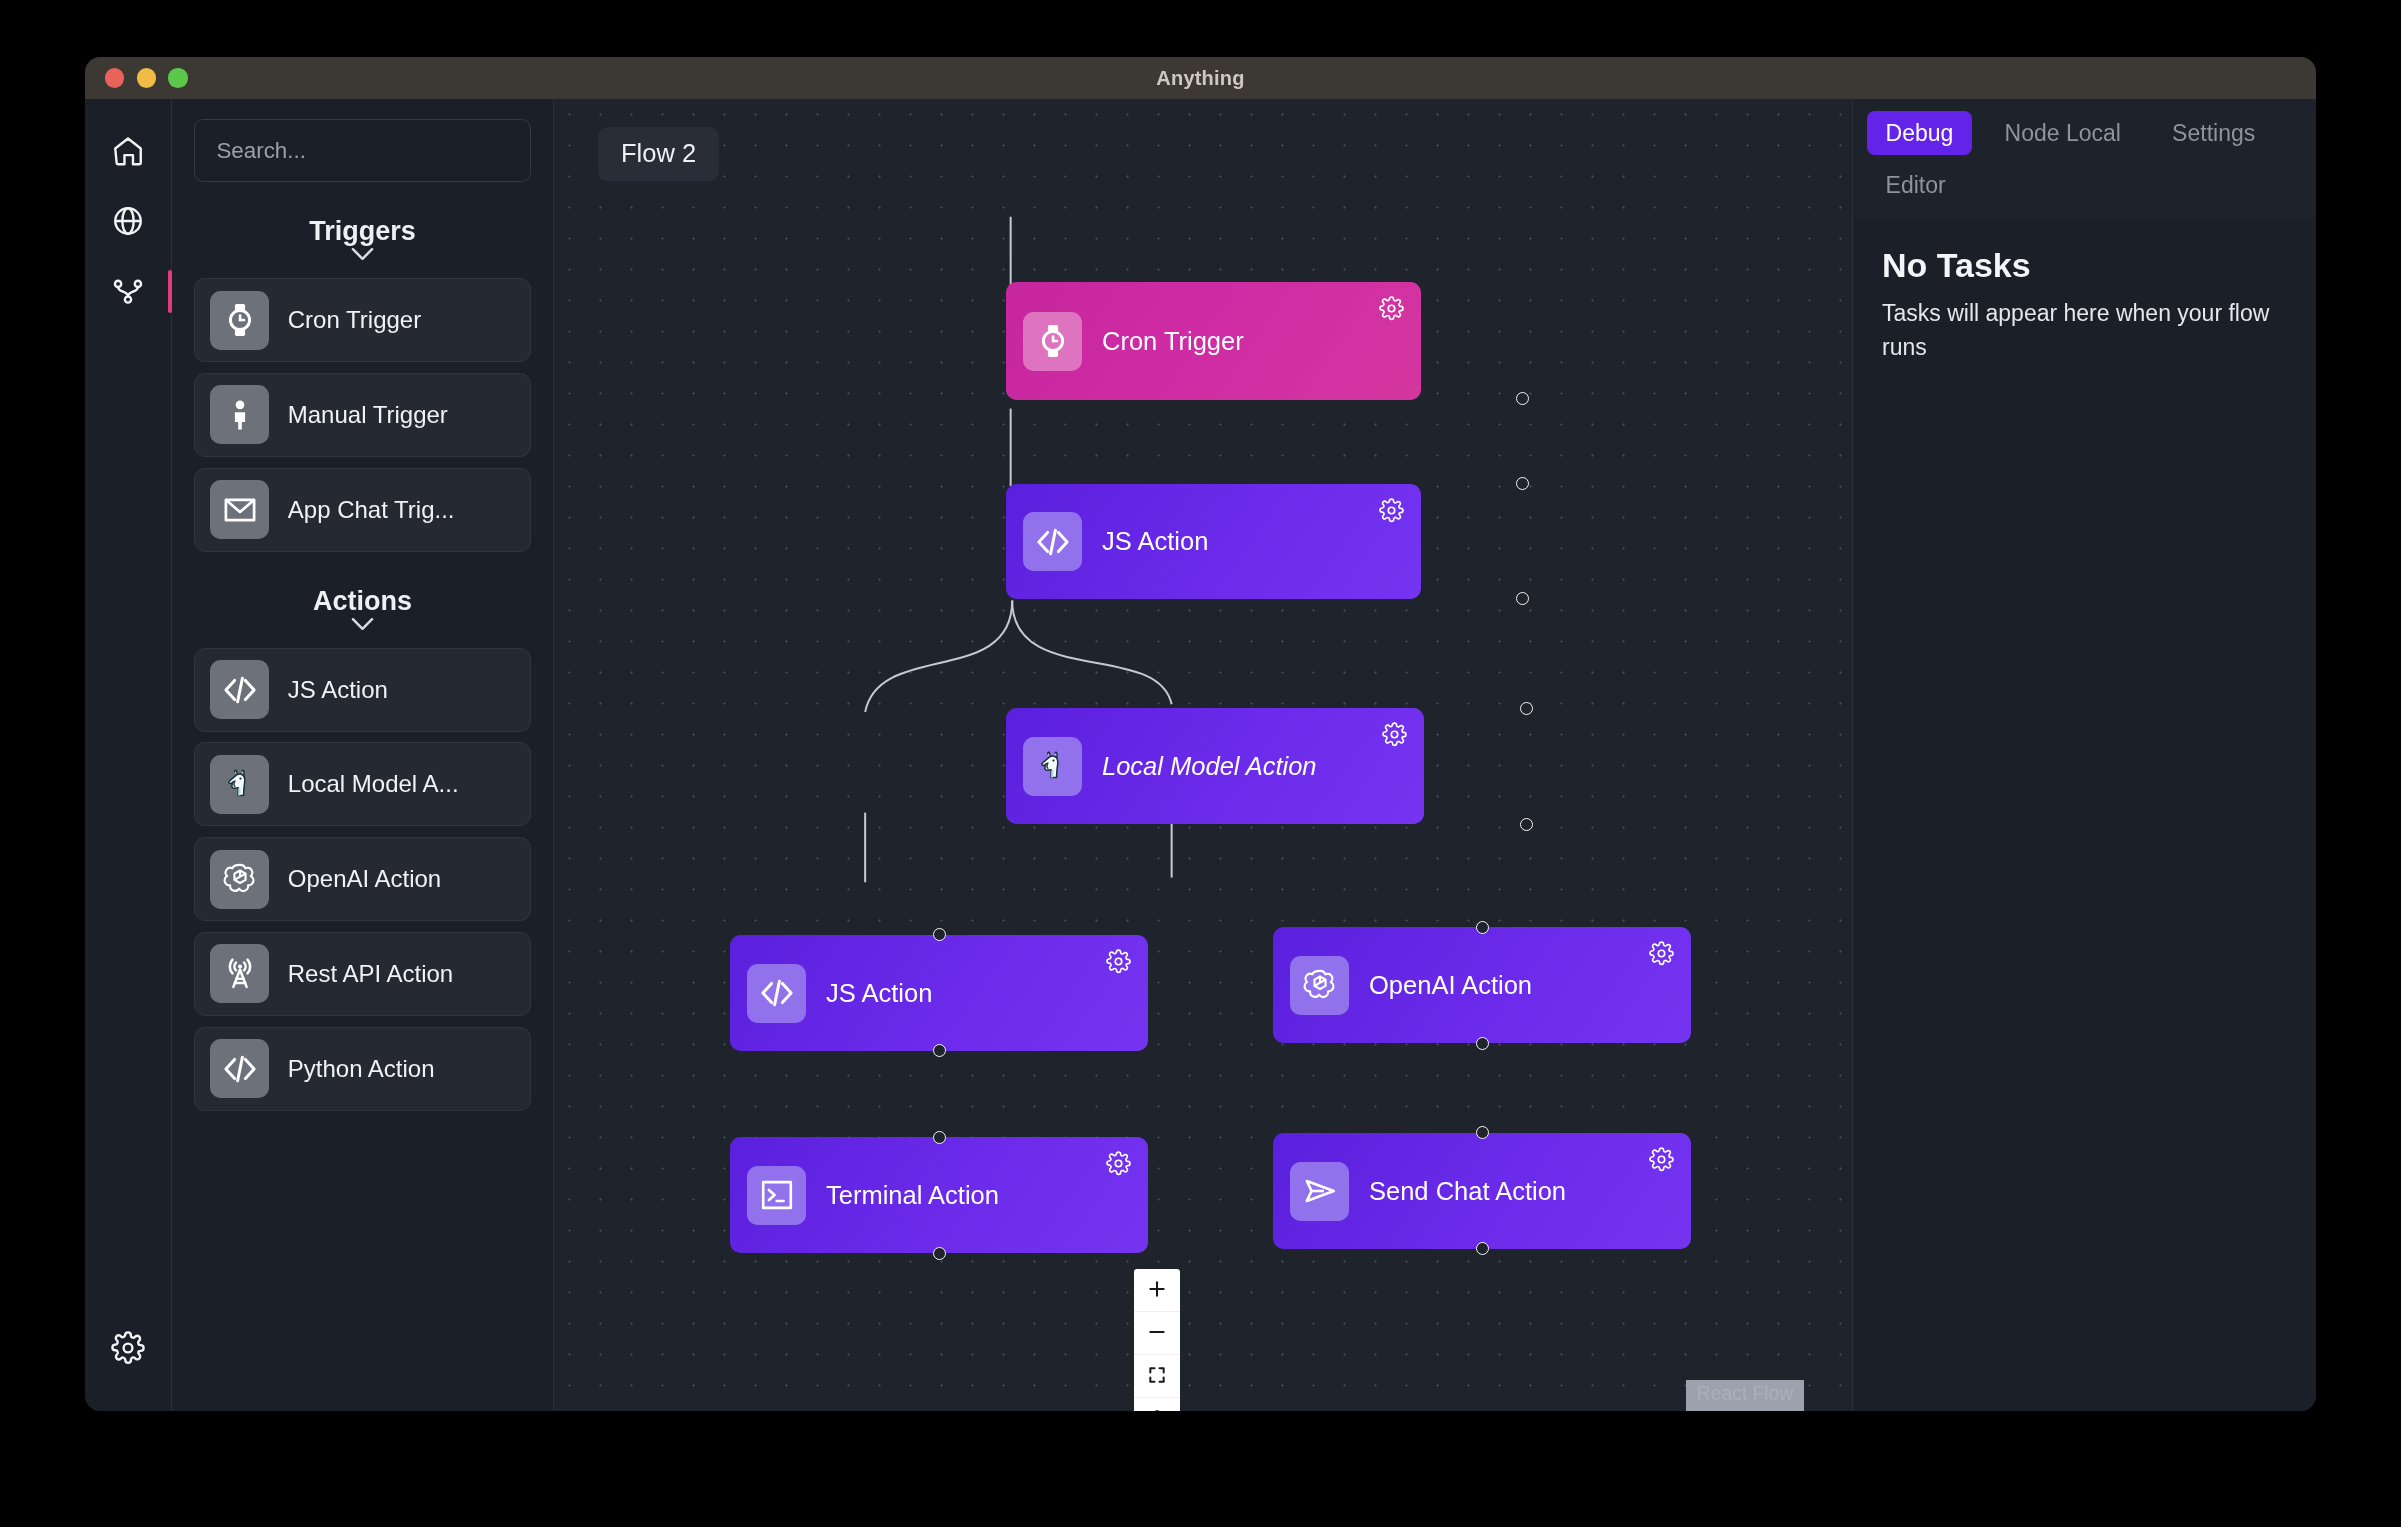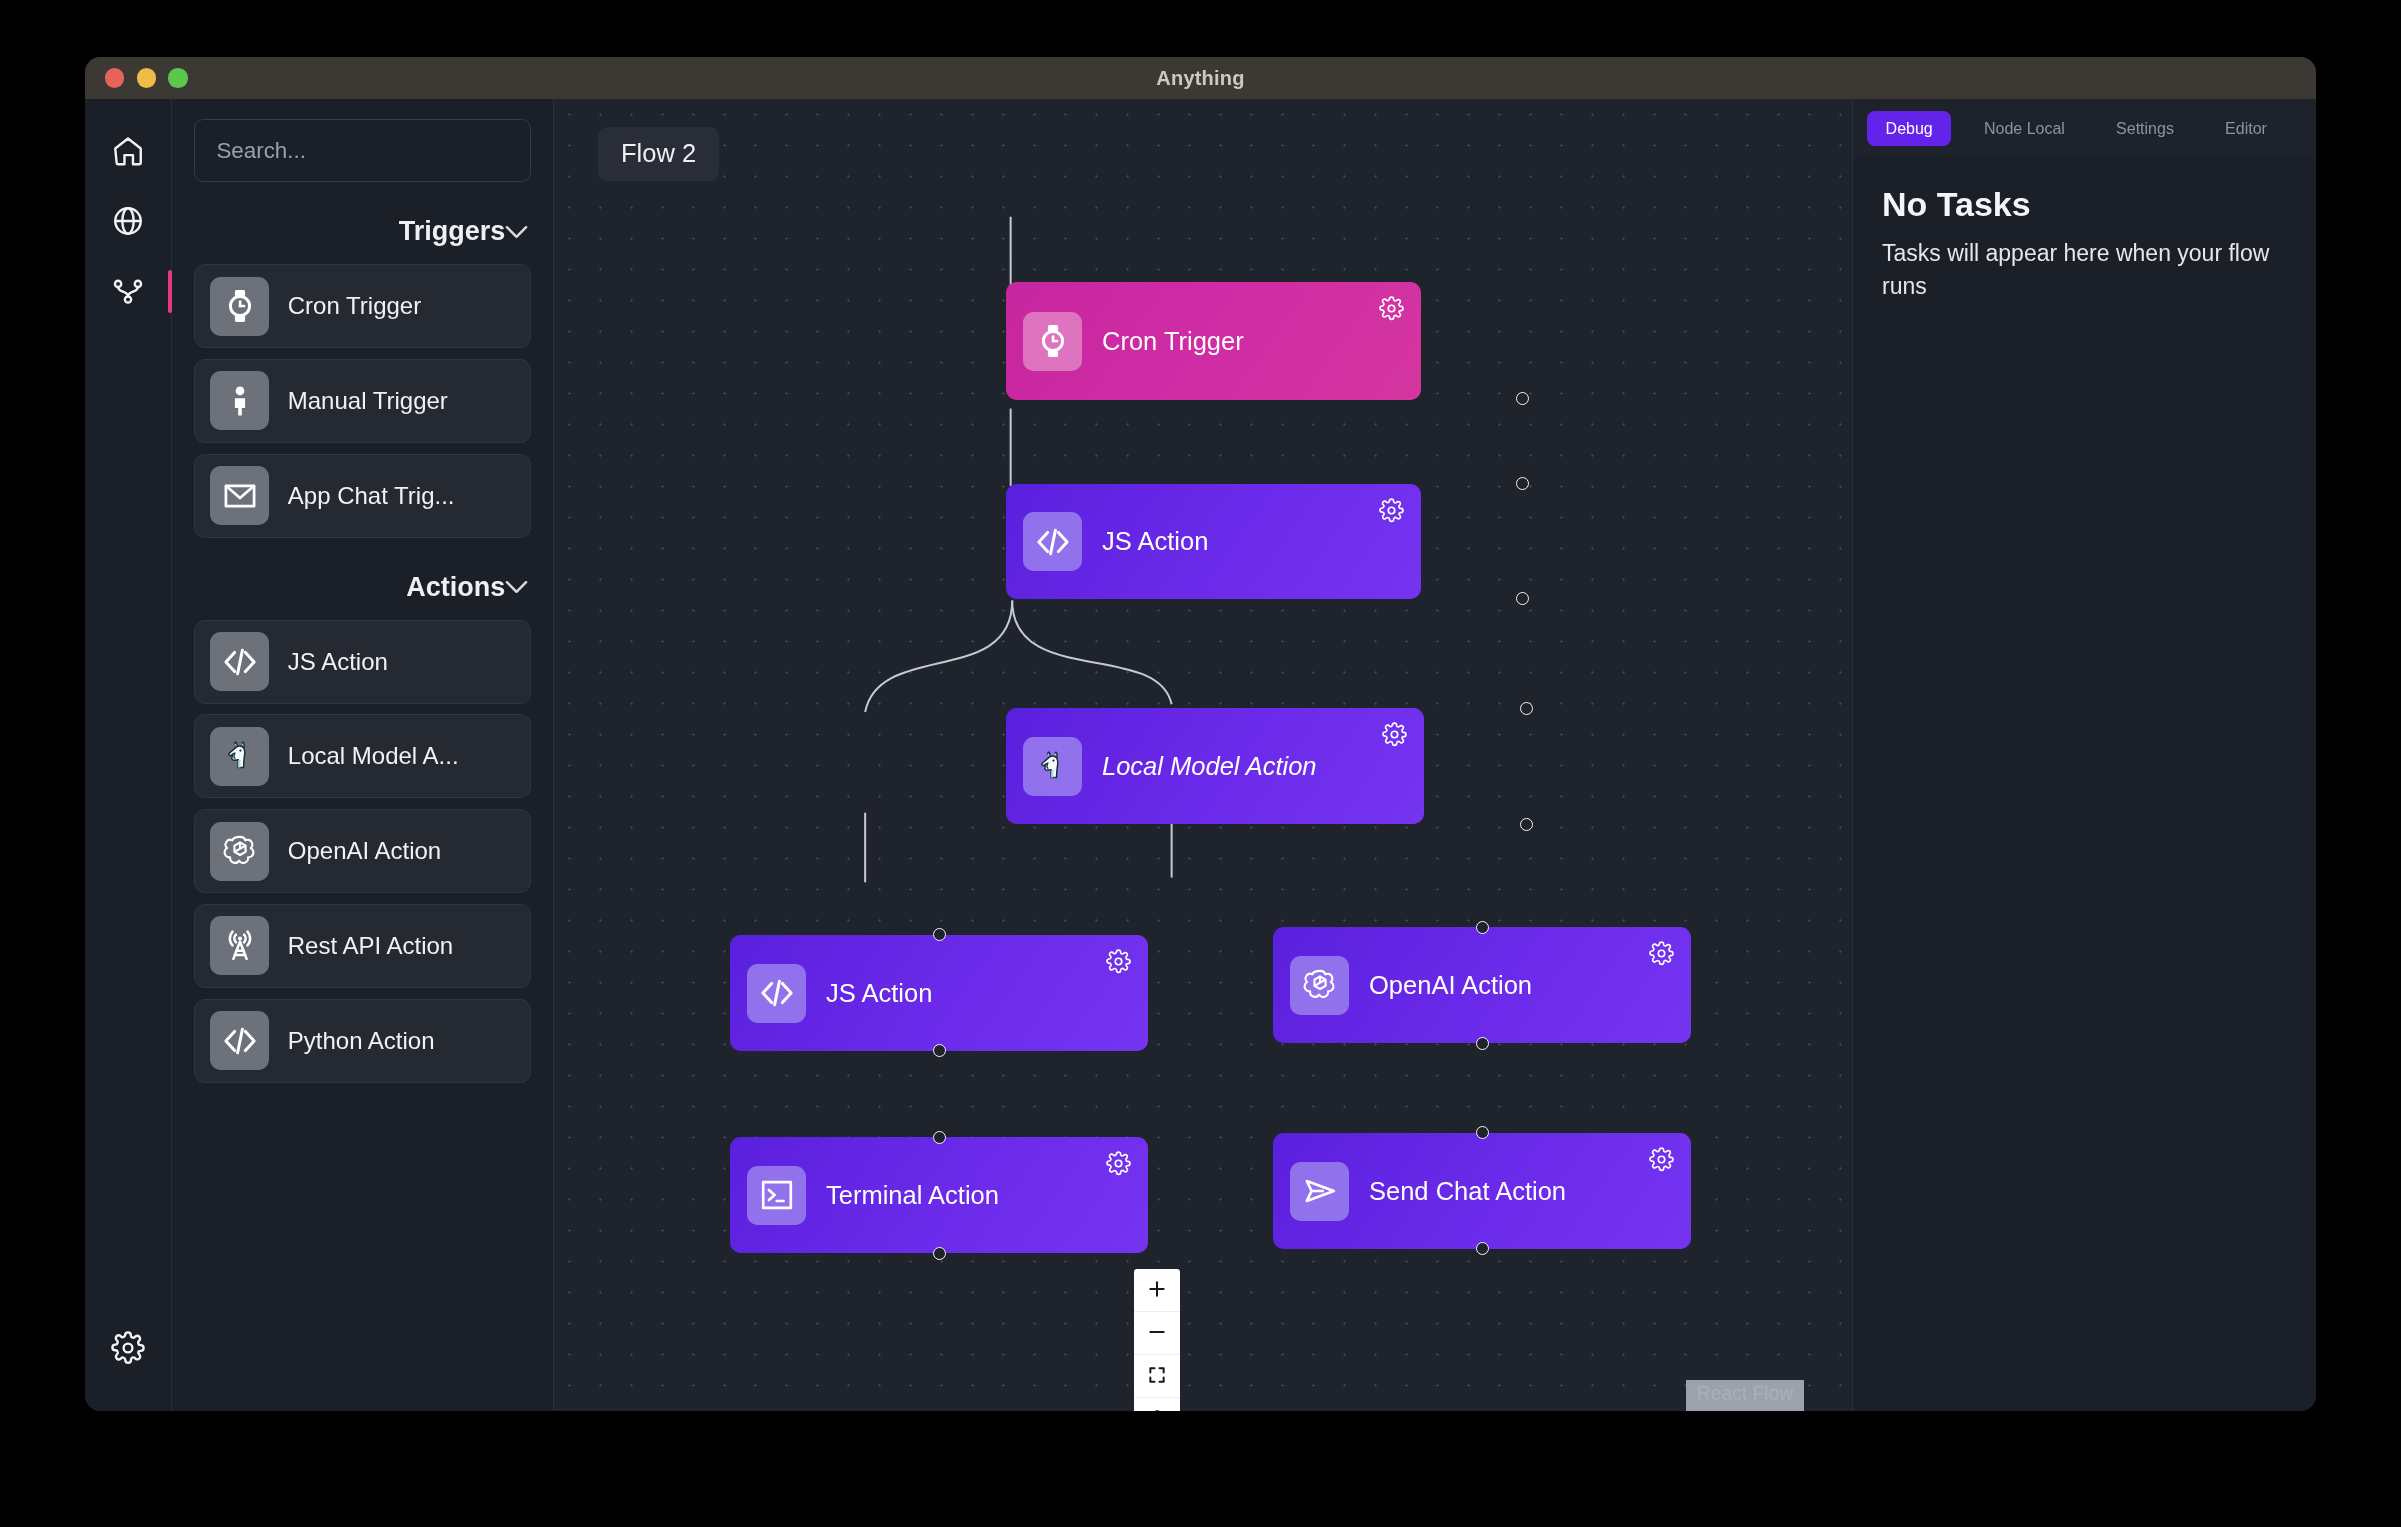--- a/index.html
+++ b/index.html
@@ -71,20 +71,21 @@
     border: 0.8px solid #353b47; border-radius: 9.3px;
     color: #e9ebef; font-size: 22.4px;
     font-family: "Liberation Sans", sans-serif;
     padding: 0 21.7px; outline: none;
   }
   #search-input::placeholder { color: #9aa1ae; }
 
   .section-head {
     display: flex; align-items: center; justify-content: flex-end;
     margin: 34px 3.1px 17px 3.1px;
+    flex-direction: column;
   }
   .section-title { font-size: 27px; font-weight: bold; color: #eef0f3; }
   .chev { width: 23px; height: 14px; }
   .chev svg { width: 23px; height: 14px; stroke: #d6dae1; fill: none; stroke-width: 2.6; }
 
   .palette-item {
     display: flex; align-items: center;
     height: 84px; margin-bottom: 10.8px;
     background: #242932; border: 0.8px solid #30353f;
     border-radius: 10.8px; padding-left: 15.5px;
@@ -175,21 +176,21 @@
     width: 464px; background: #1b1f28;
     border-left: 0.8px solid #2a2f3a;
     display: flex; flex-direction: column;
   }
   #tabs-bar {
     display: flex; flex-wrap: wrap; align-items: center;
     padding: 12.4px 14px 10.8px 14px; gap: 7.7px 14px;
     background: #1e222b;
   }
   .tab {
-    font-size: 16px; color: #8d939f;
+    font-size: 23px; color: #8d939f;
     padding: 8.5px 18.6px; border-radius: 7.7px;
     white-space: nowrap;
   }
   .tab.active { background: #6423e8; color: #ffffff; }
 
   #panel-body { padding: 28px 29px 0 29px; }
   #panel-heading {
     font-size: 34px; font-weight: bold; color: #f4f5f8;
     margin-bottom: 12.4px;
   }

